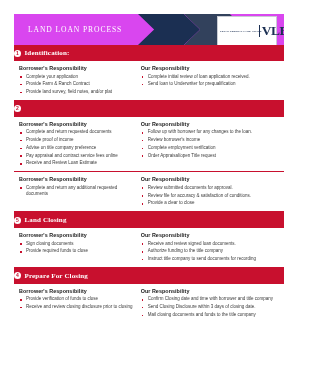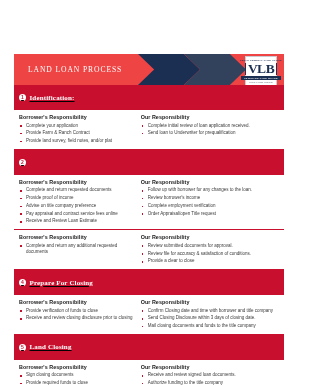--- a/index.html
+++ b/index.html
@@ -20,23 +20,22 @@
     height: 386px;
     background: #ffffff;
     box-sizing: border-box;
     padding: 14px 14px 0 14px;
   }
 
   
   .banner {
     position: relative;
     height: 31px;
-    background: #ef4444;
+    background: #d946ef;
     overflow: hidden;
-    margin-top: 40px;
   }
   .chev {
     position: absolute;
     top: 0;
     height: 31px;
   }
   .chev-a {
     left: 124px;
     width: 62px;
     background: #1b2f52;
@@ -60,28 +59,28 @@
     letter-spacing: 0.9px;
     font-weight: 400;
     white-space: nowrap;
   }
 
   
   .logo {
     position: absolute;
     right: 7px;
     top: 2px;
-    width: 32px;
+    width: 60px;
     height: 30px;
     background: #ffffff;
     border: 0.6px solid #c9ccd3;
     box-sizing: border-box;
     padding: 1.5px 2px;
     display: flex;
-    flex-direction: column;
+    flex-direction: row;
     align-items: center;
     justify-content: flex-start;
   }
   .logo-top {
     font-size: 2.3px;
     letter-spacing: 0.25px;
     color: #1b2f52;
     font-weight: bold;
     line-height: 3px;
     white-space: nowrap;
@@ -124,26 +123,24 @@
     color: #555b66;
     line-height: 3px;
     margin-top: 0.5px;
     white-space: nowrap;
   }
 
   
   .step { position: relative; }
   .step-bar {
     background: #c8102e;
-    height: 25px;
+    height: 16px;
     display: flex;
     align-items: center;
-    padding-left: 5px;
     box-sizing: border-box;
-    text-decoration: underline;
   }
   .badge {
     width: 7px;
     height: 7px;
     border-radius: 50%;
     background: #ffffff;
     color: #c8102e;
     font-size: 5px;
     font-weight: bold;
     line-height: 7px;
@@ -285,20 +282,43 @@
             <ul class="items">
               <li>Review submitted documents for approval.</li>
               <li>Review file for accuracy &amp; satisfaction of conditions.</li>
               <li>Provide a clear to close</li>
             </ul>
           </div>
         </div>
       </div>
       <div class="step">
         <div class="step-bar">
+          <span class="badge">5</span>
+          <span class="step-title">Land Closing</span>
+        </div>
+        <div class="step-body">
+          <div class="col col-left">
+            <div class="col-head">Borrower's Responsibility</div>
+            <ul class="items">
+              <li>Sign closing documents</li>
+              <li>Provide required funds to close</li>
+            </ul>
+          </div>
+          <div class="col col-right">
+            <div class="col-head">Our Responsibility</div>
+            <ul class="items">
+              <li>Receive and review signed loan documents.</li>
+              <li>Authorize funding to the title company</li>
+              <li>Instruct title company to send documents for recording</li>
+            </ul>
+          </div>
+        </div>
+      </div>
+      <div class="step">
+        <div class="step-bar">
           <span class="badge">4</span>
           <span class="step-title">Prepare For Closing</span>
         </div>
         <div class="step-body">
           <div class="col col-left">
             <div class="col-head">Borrower's Responsibility</div>
             <ul class="items">
               <li>Provide verification of funds to close</li>
               <li>Receive and review closing disclosure prior to closing</li>
             </ul>
@@ -306,38 +326,15 @@
           <div class="col col-right">
             <div class="col-head">Our Responsibility</div>
             <ul class="items">
               <li>Confirm Closing date and time with borrower and title company</li>
               <li>Send Closing Disclosure within 3 days of closing date.</li>
               <li>Mail closing documents and funds to the title company</li>
             </ul>
           </div>
         </div>
       </div>
-      <div class="step">
-        <div class="step-bar">
-          <span class="badge">5</span>
-          <span class="step-title">Land Closing</span>
-        </div>
-        <div class="step-body">
-          <div class="col col-left">
-            <div class="col-head">Borrower's Responsibility</div>
-            <ul class="items">
-              <li>Sign closing documents</li>
-              <li>Provide required funds to close</li>
-            </ul>
-          </div>
-          <div class="col col-right">
-            <div class="col-head">Our Responsibility</div>
-            <ul class="items">
-              <li>Receive and review signed loan documents.</li>
-              <li>Authorize funding to the title company</li>
-              <li>Instruct title company to send documents for recording</li>
-            </ul>
-          </div>
-        </div>
-      </div>
     </div>
 
 </div>
 
 </body></html>

